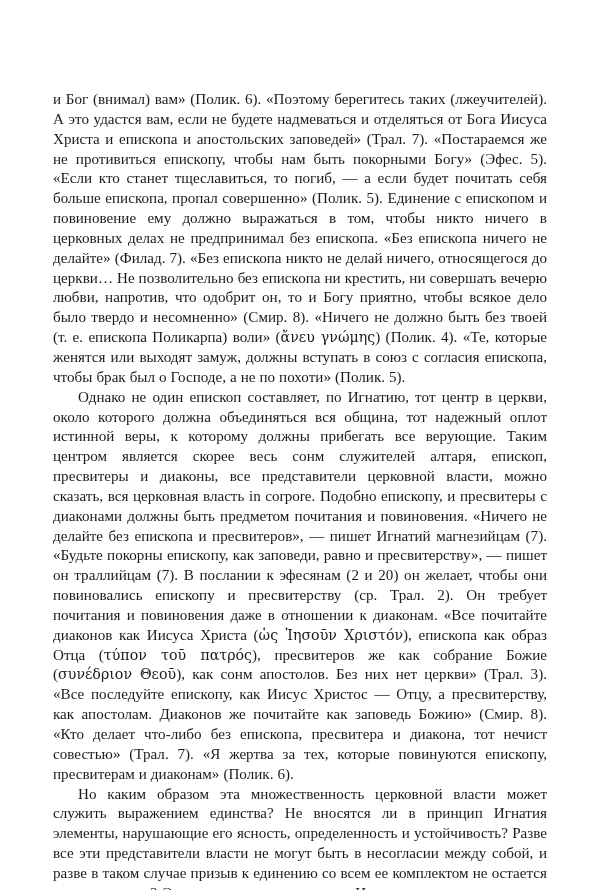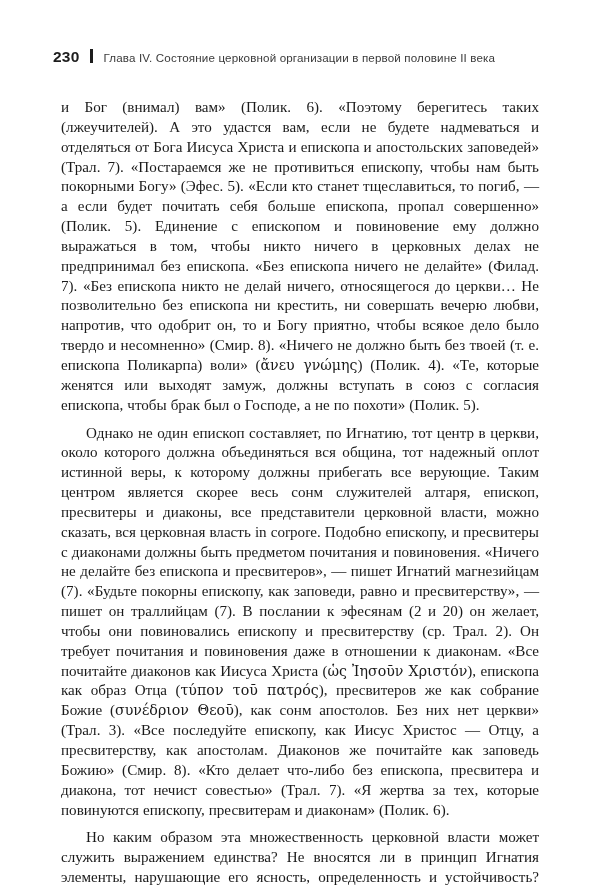--- a/index.html
+++ b/index.html
@@ -62,21 +62,21 @@
   }
 
   
   .textblock {
     position: absolute;
     left: 53px;
     top: 90px;
     width: 494px;
   }
   .para {
-    margin: 8px;
+    margin: 0;
     font-size: 15.1px;
     line-height: 19.85px;
     text-align: justify;
     text-justify: inter-word;
     hyphens: manual;
     letter-spacing: 0.01px;
     word-spacing: 0.2px;
   }
   .para + .para {
     margin-top: 0;
@@ -99,25 +99,20 @@
     font-size: 14.2px;
   }
   .lat-ital {
   }
 </style>
 </head>
 <body>
 
 <div class="page">
 
-  <div class="running-head">
-    <span class="folio">230</span>
-    <span class="head-rule"></span>
-    <span class="head-title">Глава IV. Состояние церковной организации в первой половине II века</span>
-  </div>
 
   <div class="textblock">
 
     <p class="para"><span>и Бог (внимал) вам» (Полик. 6). «Поэтому берегитесь таких (лжеучителей). А это удастся вам, если не будете надмеваться и отделяться от Бога Иисуса Христа и епископа и апостольских заповедей» (Трал. 7). «Постараемся же не противиться епископу, чтобы нам быть покорными Богу» (Эфес. 5). «Если кто станет тщеславиться, то погиб, — а если будет почитать себя больше епископа, пропал совершенно» (Полик. 5). Единение с епископом и повиновение ему должно выражаться в том, чтобы никто ничего в церковных делах не предпринимал без епископа. «Без епископа ничего не делайте» (Филад. 7). «Без епископа никто не делай ничего, относящегося до церкви… Не позволительно без епископа ни крестить, ни совершать вечерю любви, напротив, что одобрит он, то и Богу приятно, чтобы всякое дело было твердо и несомненно» (Смир. 8). «Ничего не должно быть без твоей (т. е. епископа Поликарпа) воли» (</span><span class="grk">ἄνευ γνώμης</span><span>) (Полик. 4). «Те, которые женятся или выходят замуж, должны вступать в союз с согласия епископа, чтобы брак был о Господе, а не по похоти» (Полик. 5).</span></p>
 
     <p class="para indent"><span>Однако не один епископ составляет, по Игнатию, тот центр в церкви, около которого должна объединяться вся община, тот надежный оплот истинной веры, к которому должны прибегать все верующие. Таким центром является скорее весь сонм служителей алтаря, епископ, пресвитеры и диаконы, все представители церковной власти, можно сказать, вся церковная власть </span><span class="lat-ital">in corpore</span><span>. Подобно епископу, и пресвитеры с диаконами должны быть предметом почитания и повиновения. «Ничего не делайте без епископа и пресвитеров», — пишет Игнатий магнезийцам (7). «Будьте покорны епископу, как заповеди, равно и пресвитерству», — пишет он траллийцам (7). В послании к эфесянам (2 и 20) он желает, чтобы они повиновались епископу и пресвитерству (ср. Трал. 2). Он требует почитания и повиновения даже в отношении к диаконам. «Все почитайте диаконов как Иисуса Христа (</span><span class="grk">ὡς Ἰησοῦν Χριστόν</span><span>), епископа как образ Отца (</span><span class="grk">τύπον τοῦ πατρός</span><span>), пресвитеров же как собрание Божие (</span><span class="grk">συνέδριον Θεοῦ</span><span>), как сонм апостолов. Без них нет церкви» (Трал. 3). «Все последуйте епископу, как Иисус Христос — Отцу, а пресвитерству, как апостолам. Диаконов же почитайте как заповедь Божию» (Смир. 8). «Кто делает что-либо без епископа, пресвитера и диакона, тот нечист совестью» (Трал. 7). «Я жертва за тех, которые повинуются епископу, пресвитерам и диаконам» (Полик. 6).</span></p>
 
     <p class="para indent justify-all">Но каким образом эта множественность церковной власти может служить выражением единства? Не вносятся ли в принцип Игнатия элементы, нарушающие его ясность, определенность и устойчивость? Разве все эти представители власти не могут быть в несогласии между собой, и разве в таком случае призыв к единению со всем ее комплектом не остается пустым звуком? Эти вопросы разрешаются у Игнатия в том опять смысле, что единство самой церковной власти есть естественное следствие взаимного отношения ее представителей, покоящегося на принципе</p>
 
   </div>

